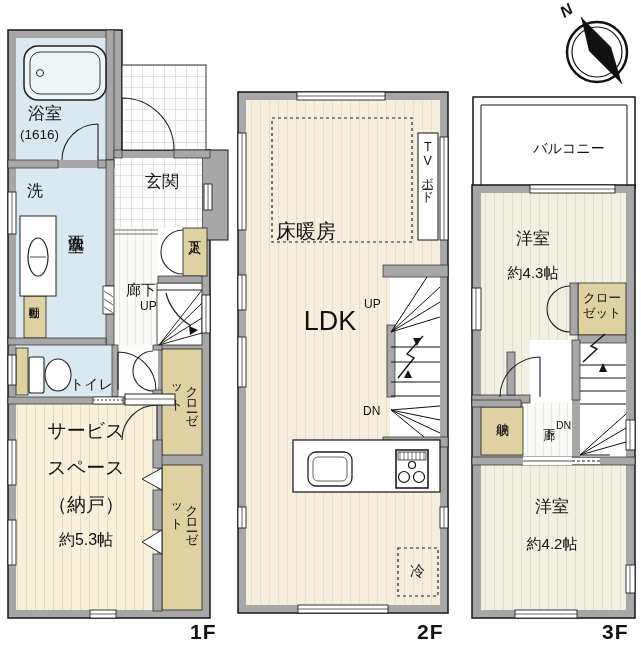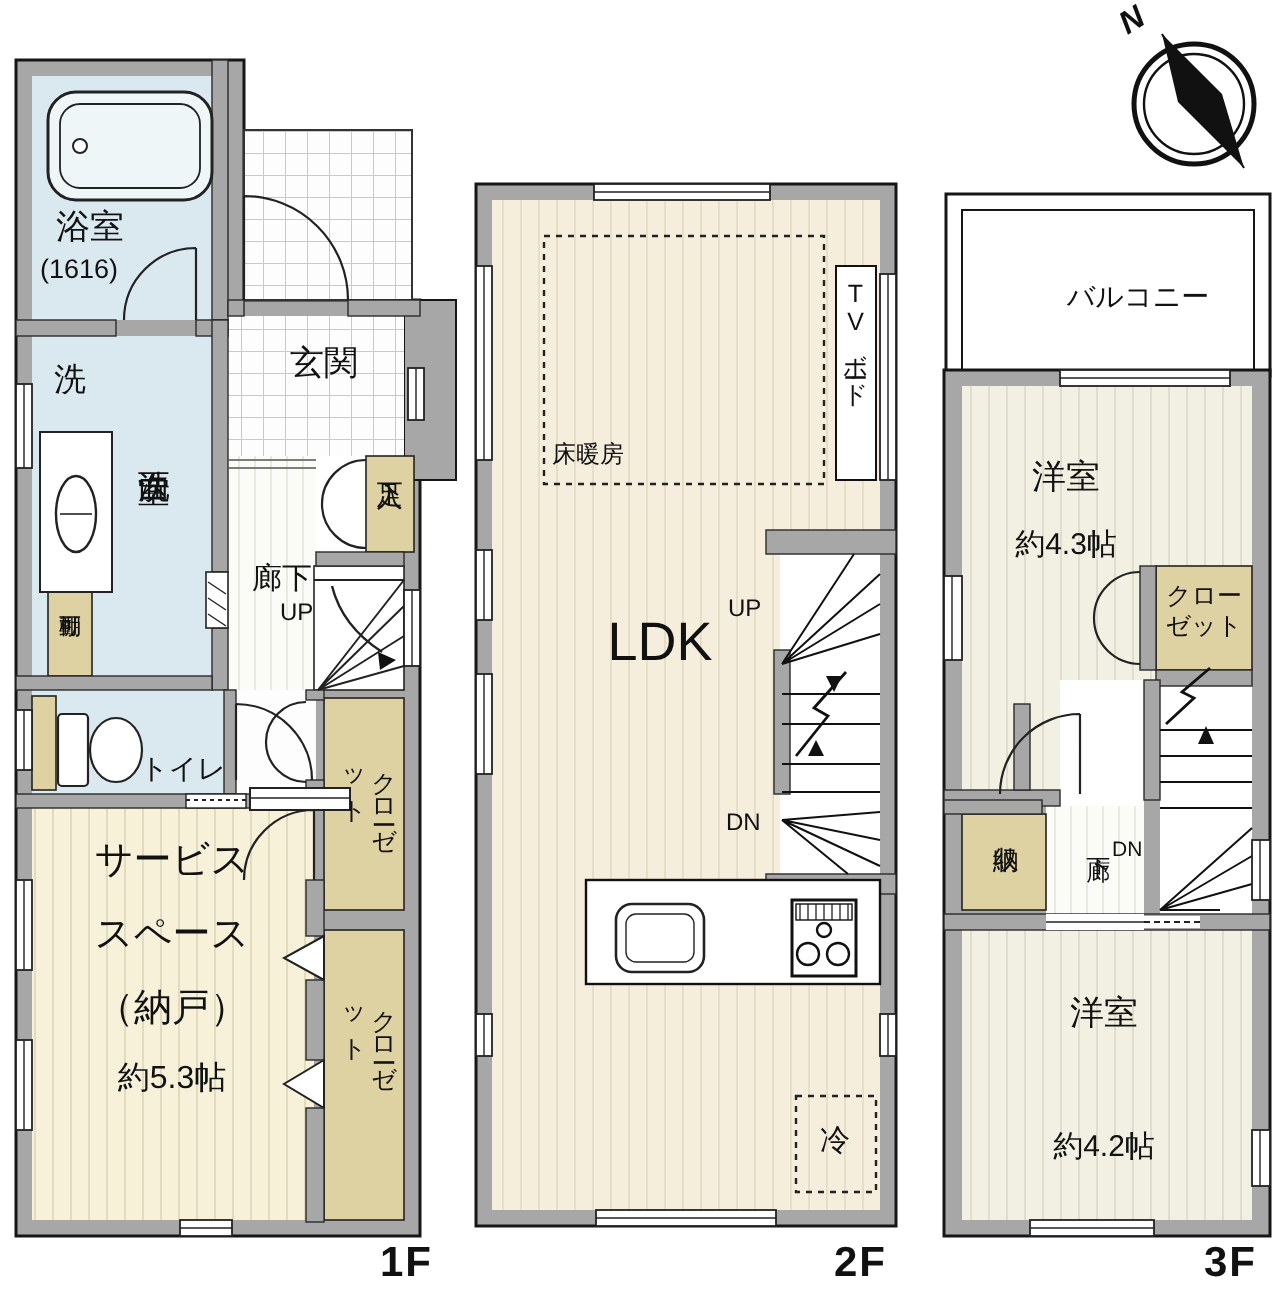--- a/index.html
+++ b/index.html
@@ -252,35 +252,35 @@
 <div class="lbl" style="left:140px;top:299px;font-size:12px;">UP</div>
 <div class="lbl" style="left:70px;top:376px;font-size:14px;">トイレ</div>
 <div class="lbl vwrap" style="left:169px;top:377px;">クローゼット</div>
 <div class="lbl vwrap" style="left:169px;top:496px;">クローゼット</div>
 <div class="lbl ctr" style="left:16px;top:420px;width:140px;font-size:19px;">サービス</div>
 <div class="lbl ctr" style="left:16px;top:457px;width:140px;font-size:19px;">スペース</div>
 <div class="lbl ctr" style="left:16px;top:494px;width:140px;font-size:19px;">（納戸）</div>
 <div class="lbl ctr" style="left:16px;top:531px;width:140px;font-size:16px;">約5.3帖</div>
 <div class="lbl flab" style="left:190px;top:620px;">1F</div>
 
-<div class="lbl" style="left:276px;top:220px;font-size:12px;">床暖房</div>
+<div class="lbl" style="left:276px;top:220px;font-size:20px;">床暖房</div>
 <div class="lbl vt" style="left:420px;top:140px;font-size:12.5px;height:96px;letter-spacing:0;">TVボード</div>
 <div class="lbl ctr" style="left:260px;top:306px;width:140px;font-size:27px;">LDK</div>
 <div class="lbl" style="left:364px;top:297px;font-size:12px;">UP</div>
 <div class="lbl" style="left:363px;top:404px;font-size:12px;">DN</div>
 <div class="lbl" style="left:410px;top:562px;font-size:15px;">冷</div>
 <div class="lbl flab" style="left:417px;top:620px;">2F</div>
 
 <div class="lbl ctr" style="left:473px;top:140px;width:192px;font-size:14px;">バルコニー</div>
 <div class="lbl ctr" style="left:481px;top:229px;width:104px;font-size:17px;">洋室</div>
 <div class="lbl ctr" style="left:478px;top:264px;width:110px;font-size:15px;">約4.3帖</div>
 <div class="lbl ctr pre" style="left:578px;top:291px;width:48px;font-size:12.5px;">クロー
 ゼット</div>
 <div class="lbl vt" style="left:495px;top:413px;font-size:13px;height:34px;letter-spacing:0;">収納</div>
 <div class="lbl vt" style="left:542px;top:419px;font-size:12px;height:32px;letter-spacing:0;">廊下</div>
 <div class="lbl" style="left:556px;top:419px;font-size:10.5px;">DN</div>
 <div class="lbl ctr" style="left:482px;top:497px;width:140px;font-size:17px;">洋室</div>
-<div class="lbl ctr" style="left:482px;top:565px;width:140px;font-size:15px;">約4.2帖</div>
+<div class="lbl ctr" style="left:482px;top:535px;width:140px;font-size:15px;">約4.2帖</div>
 <div class="lbl flab" style="left:602px;top:620px;">3F</div>
 
 <div class="lbl north" style="left:561px;top:2px;">N</div>
 
 </div>
 
 </body></html>

